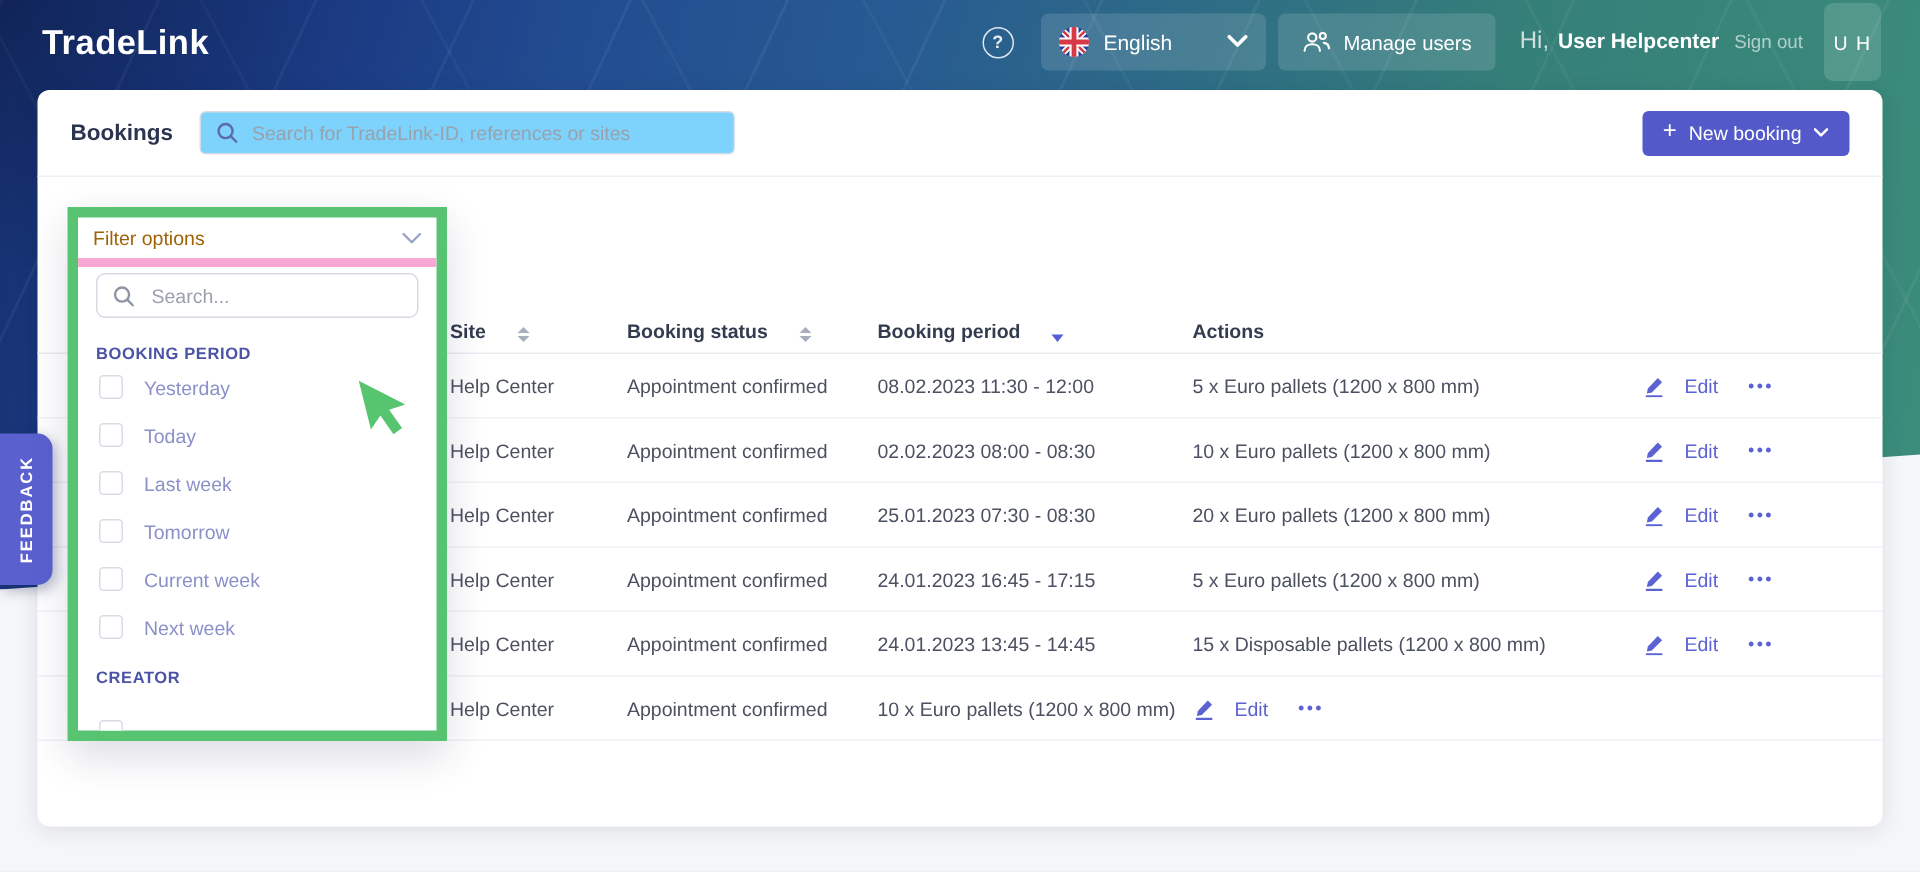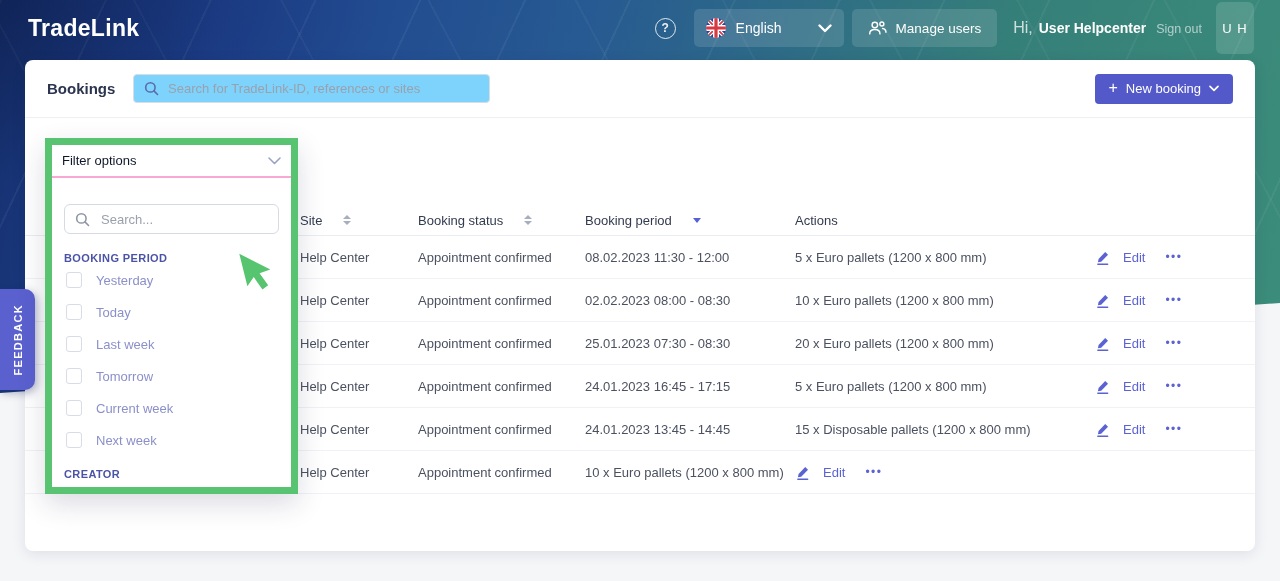--- a/index.html
+++ b/index.html
@@ -73,45 +73,45 @@
   .new-booking {
     margin-left:auto; height:30px; padding:0 14px; border:none; border-radius:4px;
     background:#5359c9; color:#fff; font-size:13px; font-family:"Liberation Sans",sans-serif;
     display:flex; align-items:center; gap:8px; cursor:pointer;
   }
   .new-booking .plus { font-size:16px; font-weight:400; line-height:1; margin-top:-1px; }
   
   .tgrid { display:grid; grid-template-columns:118px 167px 210px 300px 1fr;
            padding-left:275px; padding-right:22px; align-items:center; }
   .thead { height:31px; margin-top:87px; border-bottom:1px solid #e9ecf1; }
-  .th { font-size:13px; font-weight:400; color:#333b4f; display:flex; align-items:center; gap:21px; }
+  .th { font-size:13px; font-weight:700; color:#333b4f; display:flex; align-items:flex-end; gap:21px; }
   .sort-both { display:inline-flex; flex-direction:column; gap:2px; cursor:pointer; }
   .sort-both i { display:block; width:0; height:0; border-left:4px solid transparent; border-right:4px solid transparent; }
   .sort-both i.up { border-bottom:4px solid #a9aebc; }
   .sort-both i.down { border-top:4px solid #a9aebc; }
   .sort-desc { display:inline-block; width:0; height:0; cursor:pointer;
     border-left:4.5px solid transparent; border-right:4.5px solid transparent; border-top:5px solid #5560d6; }
   .trow { height:43px; border-bottom:1px solid #f1f2f6; font-size:13px; color:#4b5160; }
   .cell { white-space:nowrap; overflow:hidden; }
   .cell-actions { display:flex; align-items:center; gap:13px; }
   .edit-link { color:#5b63d3; font-size:13px; text-decoration:none; cursor:pointer; }
   .more-dots { color:#5b63d3; font-size:12px; letter-spacing:1.5px; margin-left:7px; cursor:pointer; }
   .pencil { display:flex; cursor:pointer; }
   
   .filter-annotation {
     position:absolute; left:45px; top:138px; width:253px; height:356px; z-index:10;
     border:7px solid #58c472; background:#fff; overflow:hidden;
     box-shadow:0 10px 26px rgba(30,40,80,.16);
   }
   .filter-select {
     height:33px; display:flex; align-items:center; padding:0 10px;
-    font-size:13px; color:#0f172a; border-bottom:2px solid #f9a8d4; cursor:pointer;
+    font-size:13px; color:#a16207; border-bottom:6px solid #f9a8d4; cursor:pointer;
   }
   .filter-select .chev { margin-left:auto; }
-  .filter-body { padding:26px 12px 0; }
+  .filter-body { padding:4px 12px 0; }
   .filter-search {
     height:30px; border:1px solid #d6dae2; border-radius:6px; background:#fff;
     display:flex; align-items:center; gap:11px; padding:0 10px;
   }
   .filter-search input { border:none; outline:none; flex:1; font-size:13px; color:#3c4354;
     font-family:"Liberation Sans",sans-serif; }
   .filter-search input::placeholder { color:#9aa0ad; }
   .section-title { margin-top:18px; font-size:11px; font-weight:700; letter-spacing:.4px; color:#4b53a6; }
   .opt { height:32px; display:flex; align-items:center; gap:14px; padding-left:2px; cursor:pointer; }
   .checkbox { width:16px; height:16px; border:1.5px solid #d9dce6; border-radius:3px; background:#fff; flex:none; }

